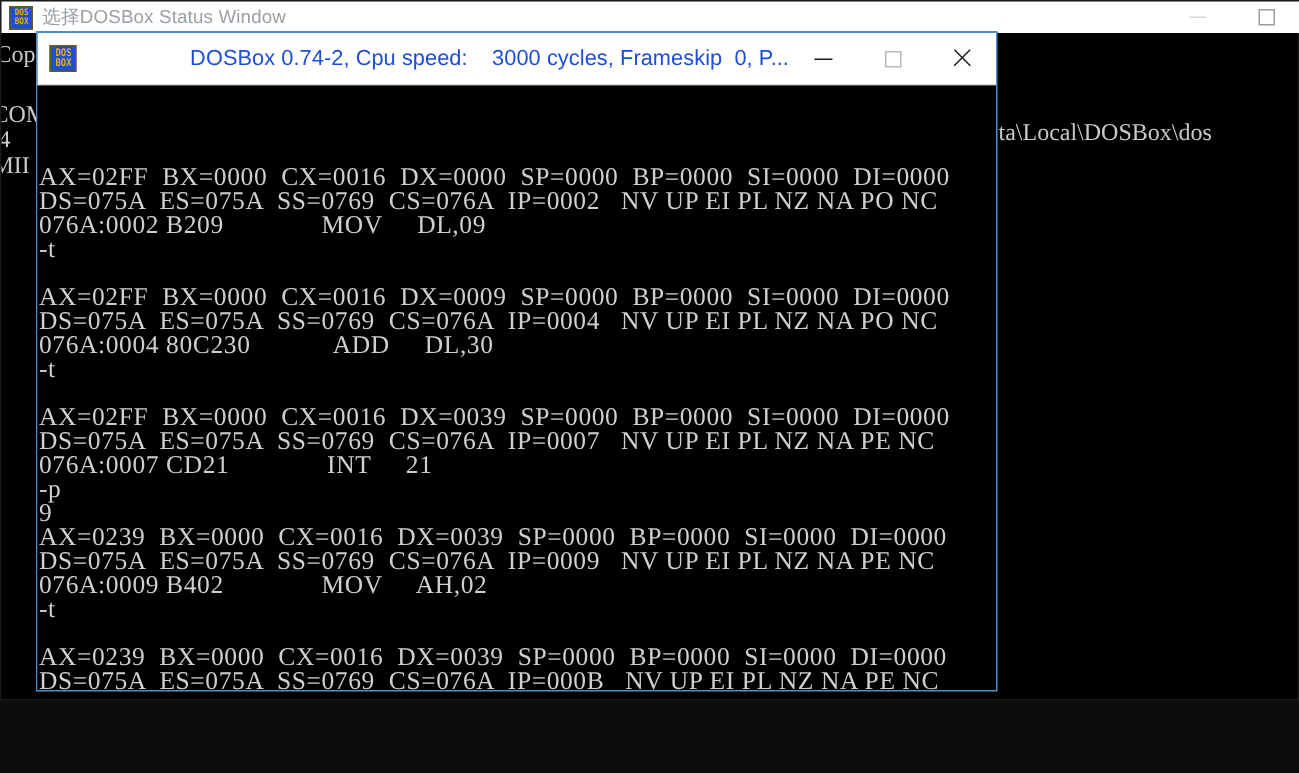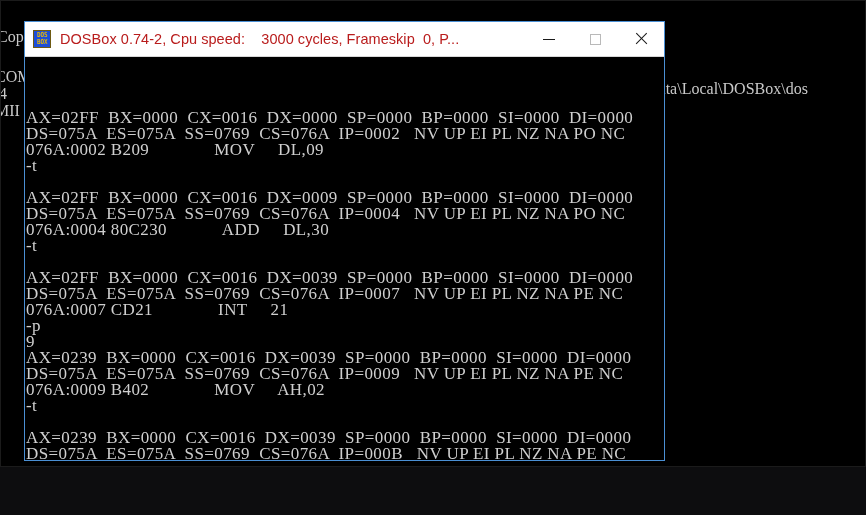--- a/index.html
+++ b/index.html
@@ -118,24 +118,25 @@
     box-sizing: border-box;
     border-bottom: 1px solid #d7d7d7;
   }
   #dosbox-titlebar .db-icon {
     width: 18px; height: 18px;
     margin-left: 8px; margin-right: 9px;
     flex: 0 0 auto;
   }
   #dosbox-titlebar .db-title {
     font-size: 14.5px;
-    color: #b91c1c;
+    color: #1d4ed8;
     white-space: pre;
     flex: 1 1 auto;
     letter-spacing: 0.05px;
+    text-align: right;
   }
   #dosbox-titlebar .db-buttons {
     display: flex;
     align-items: stretch;
     height: 34px;
     flex: 0 0 auto;
   }
   #dosbox-titlebar .db-btn {
     width: 46px;
     display: flex; align-items: center; justify-content: center;
@@ -212,20 +213,35 @@
   .dosicon.small span { font-size: 6px; }
   .dosicon.big span   { font-size: 7px; }
 </style>
 </head>
 <body>
 
 <div id="desktop">
 
   <div id="outer-window">
 
+    <div id="outer-titlebar">
+      <div class="dosicon small ow-icon">
+        <span>DOS</span>
+        <span>BOX</span>
+      </div>
+      <div class="ow-title">选择DOSBox Status Window</div>
+      <div class="ow-buttons">
+        <div class="ow-btn">
+          <i class="ow-min-glyph"></i>
+        </div>
+        <div class="ow-btn">
+          <i class="ow-max-glyph"></i>
+        </div>
+      </div>
+    </div>
 
     <div id="outer-console">
       <div class="bgline bg-l1">Cop</div>
       <div class="bgline bg-l2">COM</div>
       <div class="bgline bg-l3">74</div>
       <div class="bgline bg-l4">MII</div>
       <div class="bgline bg-r1">Data\Local\DOSBox\dos</div>
     </div>
 
   </div>

